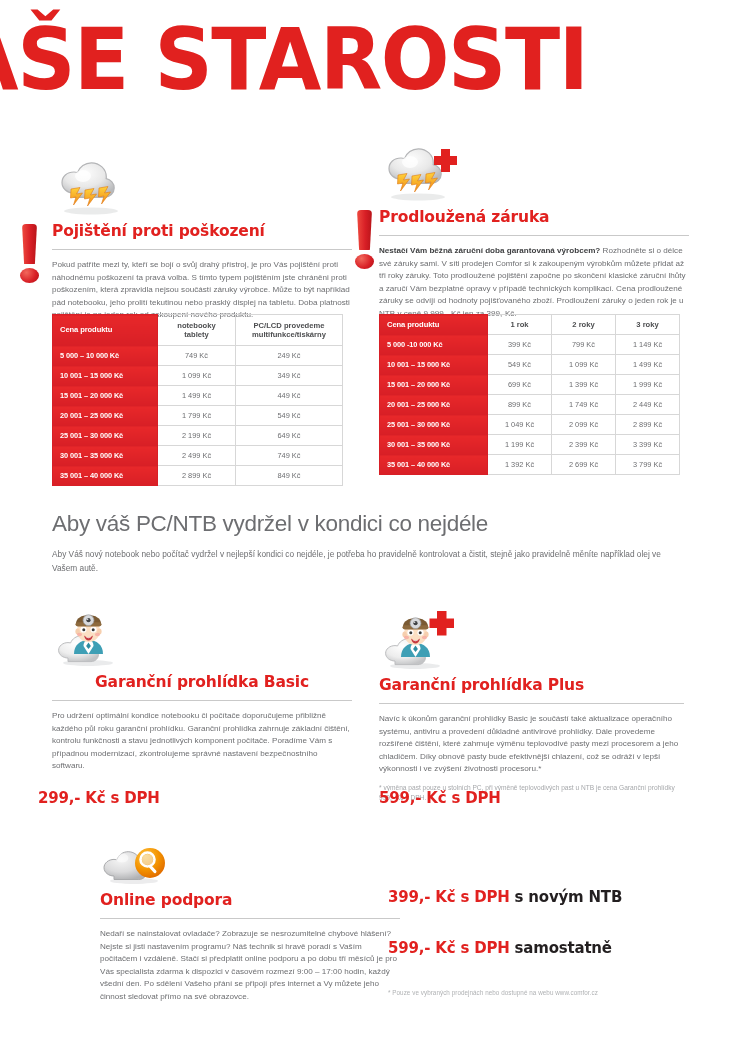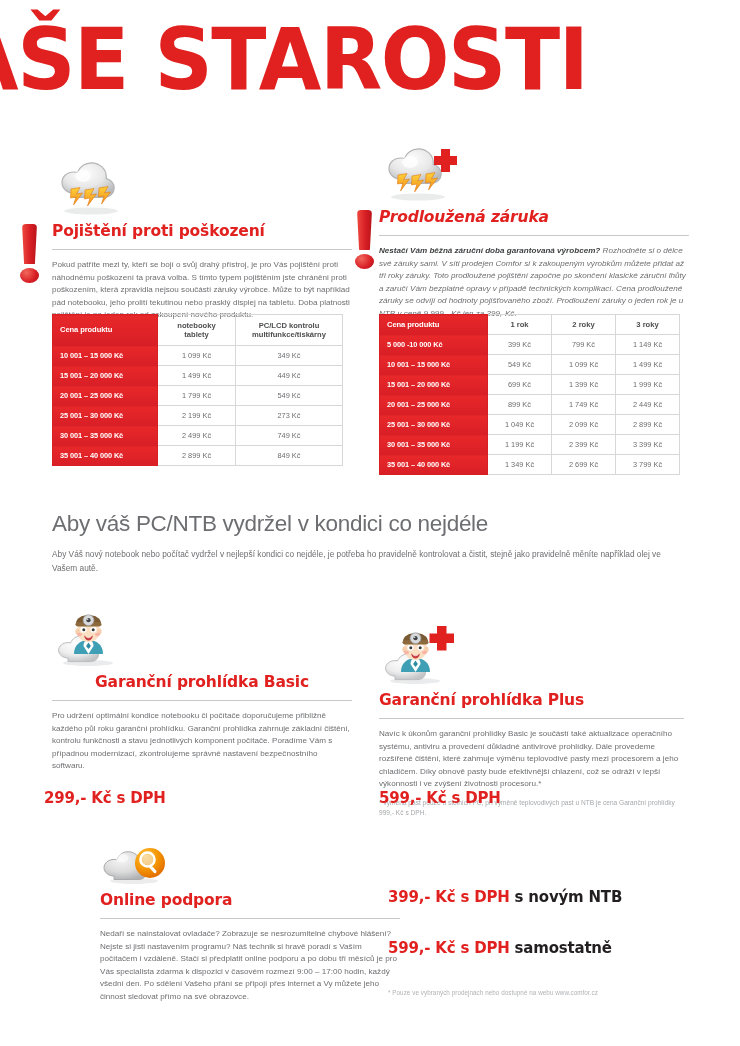--- a/index.html
+++ b/index.html
@@ -263,45 +263,50 @@
           <col class="c2">
         </colgroup>
       <thead>
         <tr>
           <th class="corner">Cena produktu</th>
           <th>
             <span>notebooky</span><br>
             <span>tablety</span>
           </th>
           <th>
-            <span>PC/LCD kontrolu</span><br>
+            <span>PC/LCD provedeme</span><br>
             <span>multifunkce/tiskárny</span>
           </th>
         </tr>
       </thead>
       <tbody>
           <tr>
+            <th class="rowhead">5 000 – 10 000 Kč</th>
+            <td>749 Kč</td>
+            <td>249 Kč</td>
+          </tr>
+          <tr>
             <th class="rowhead">10 001 – 15 000 Kč</th>
             <td>1 099 Kč</td>
             <td>349 Kč</td>
           </tr>
           <tr>
             <th class="rowhead">15 001 – 20 000 Kč</th>
             <td>1 499 Kč</td>
             <td>449 Kč</td>
           </tr>
           <tr>
             <th class="rowhead">20 001 – 25 000 Kč</th>
             <td>1 799 Kč</td>
             <td>549 Kč</td>
           </tr>
           <tr>
             <th class="rowhead">25 001 – 30 000 Kč</th>
             <td>2 199 Kč</td>
-            <td>273 Kč</td>
+            <td>649 Kč</td>
           </tr>
           <tr>
             <th class="rowhead">30 001 – 35 000 Kč</th>
             <td>2 499 Kč</td>
             <td>749 Kč</td>
           </tr>
           <tr>
             <th class="rowhead">35 001 – 40 000 Kč</th>
             <td>2 899 Kč</td>
             <td>849 Kč</td>
@@ -330,21 +335,21 @@
         <ellipse cx="31" cy="17" rx="8" ry="6" fill="#ffffff" opacity="0.75"></ellipse>
         <path d="M19 30l9-1.5-3.5 6.5 6-1-9 12 2.5-8-5.5 1z" fill="url(#bolt2)" stroke="#e07a12" stroke-width="0.6"></path>
         <path d="M33 31l9-1.5-3.5 6.5 6-1-9 12 2.5-8-5.5 1z" fill="url(#bolt2)" stroke="#e07a12" stroke-width="0.6"></path>
         <path d="M47 29l9-1.5-3.5 6.5 6-1-9 12 2.5-8-5.5 1z" fill="url(#bolt2)" stroke="#e07a12" stroke-width="0.6"></path>
         <g>
           <path d="M62 4h9v7h7v9h-7v7h-9v-7h-7v-9h7z" fill="#e1211f"></path>
         </g>
       </svg>
     </div>
 
-    <div style="position:relative; margin-top:6px;font-style:italic;">
+    <div style="position:relative; margin-top:6px;">
       <div class="bang" style="left:-24px; top:1px;">
         <div class="stem"></div>
           <div class="dot"></div>
       </div>
       <h2 class="sec-title">Prodloužená záruka</h2>
       <div class="rule"></div>
       <p class="body-copy"><b>Nestačí Vám běžná záruční doba garantovaná výrobcem?</b><span> Rozhodněte si o délce své záruky sami. V síti prodejen Comfor si k zakoupeným výrobkům můžete přidat až tři roky záruky. Toto prodloužené pojištění započne po skončení klasické záruční lhůty a zaručí Vám bezplatné opravy v případě technických komplikací. Cena prodloužené záruky se odvíjí od hodnoty pojišťovaného zboží. Prodloužení záruky o jeden rok je u NTB v ceně 9.999,- Kč jen za 399,-Kč.</span></p>
     </div>
   </div>
 
@@ -396,21 +401,21 @@
             <td>2 899 Kč</td>
           </tr>
           <tr>
             <th class="rowhead">30 001 – 35 000 Kč</th>
             <td>1 199 Kč</td>
             <td>2 399 Kč</td>
             <td>3 399 Kč</td>
           </tr>
           <tr>
             <th class="rowhead">35 001 – 40 000 Kč</th>
-            <td>1 349 Kč</td>
+            <td>1 392 Kč</td>
             <td>2 699 Kč</td>
             <td>3 799 Kč</td>
           </tr>
         </tbody>
     </table>
   </div>
 
   <h1 id="mid-heading">Aby váš PC/NTB vydržel v kondici co nejdéle</h1>
   <p id="mid-intro" class="body-copy" style="font-size:8.3px;">Aby Váš nový notebook nebo počítač vydržel v nejlepší kondici co nejdéle, je potřeba ho pravidelně kontrolovat a čistit, stejně jako pravidelně měníte například olej ve Vašem autě.</p>
 
@@ -445,25 +450,25 @@
         <circle cx="36.5" cy="14.2" r="5.4" fill="#d8dadd" stroke="#9fa2a6" stroke-width="0.8"></circle>
         <circle cx="36.5" cy="14.2" r="2.1" fill="#3f4245"></circle>
         <circle cx="35.6" cy="13.2" r="0.8" fill="#ffffff" opacity="0.85"></circle>
       </svg>
     </div>
     <h2 class="sec-title" style="margin-top:6px;text-align:center;">Garanční prohlídka Basic</h2>
     <div class="rule"></div>
     <p class="body-copy">Pro udržení optimální kondice notebooku či počítače doporučujeme přibližně každého půl roku garanční prohlídku. Garanční prohlídka zahrnuje základní čištění, kontrolu funkčnosti a stavu jednotlivých komponent počítače. Poradíme Vám s případnou modernizací, zkontrolujeme správné nastavení bezpečnostního softwaru.</p>
   </div>
 
-  <div class="panel price-big" style="left:44px; top:789px;">
+  <div class="panel price-big" style="left:38px; top:789px;">
     <span>299,- Kč s DPH</span>
   </div>
 
-  <div class="panel" style="left:379px; top:624px; width:305px;">
+  <div class="panel" style="left:379px; top:609px; width:305px;">
     <div class="icon-wrap" style="width:92px; height:62px;">
       <svg width="92" height="62" viewBox="0 0 92 62">
         <defs>
           <radialGradient id="dcloud2" cx="42%" cy="28%" r="75%">
             <stop offset="0%" stop-color="#ffffff"></stop>
             <stop offset="60%" stop-color="#ededed"></stop>
             <stop offset="100%" stop-color="#c3c4c6"></stop>
           </radialGradient>
         </defs>
         <ellipse cx="36" cy="57" rx="25" ry="3" fill="#dcdddf" opacity="0.6"></ellipse>

